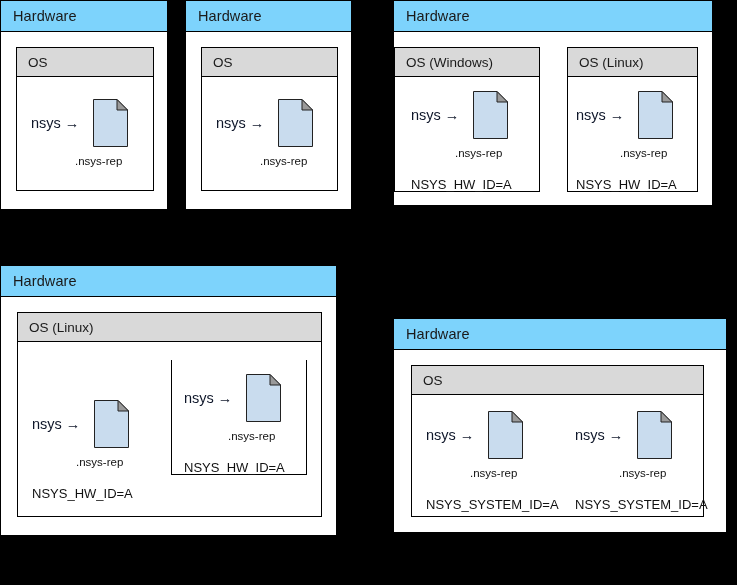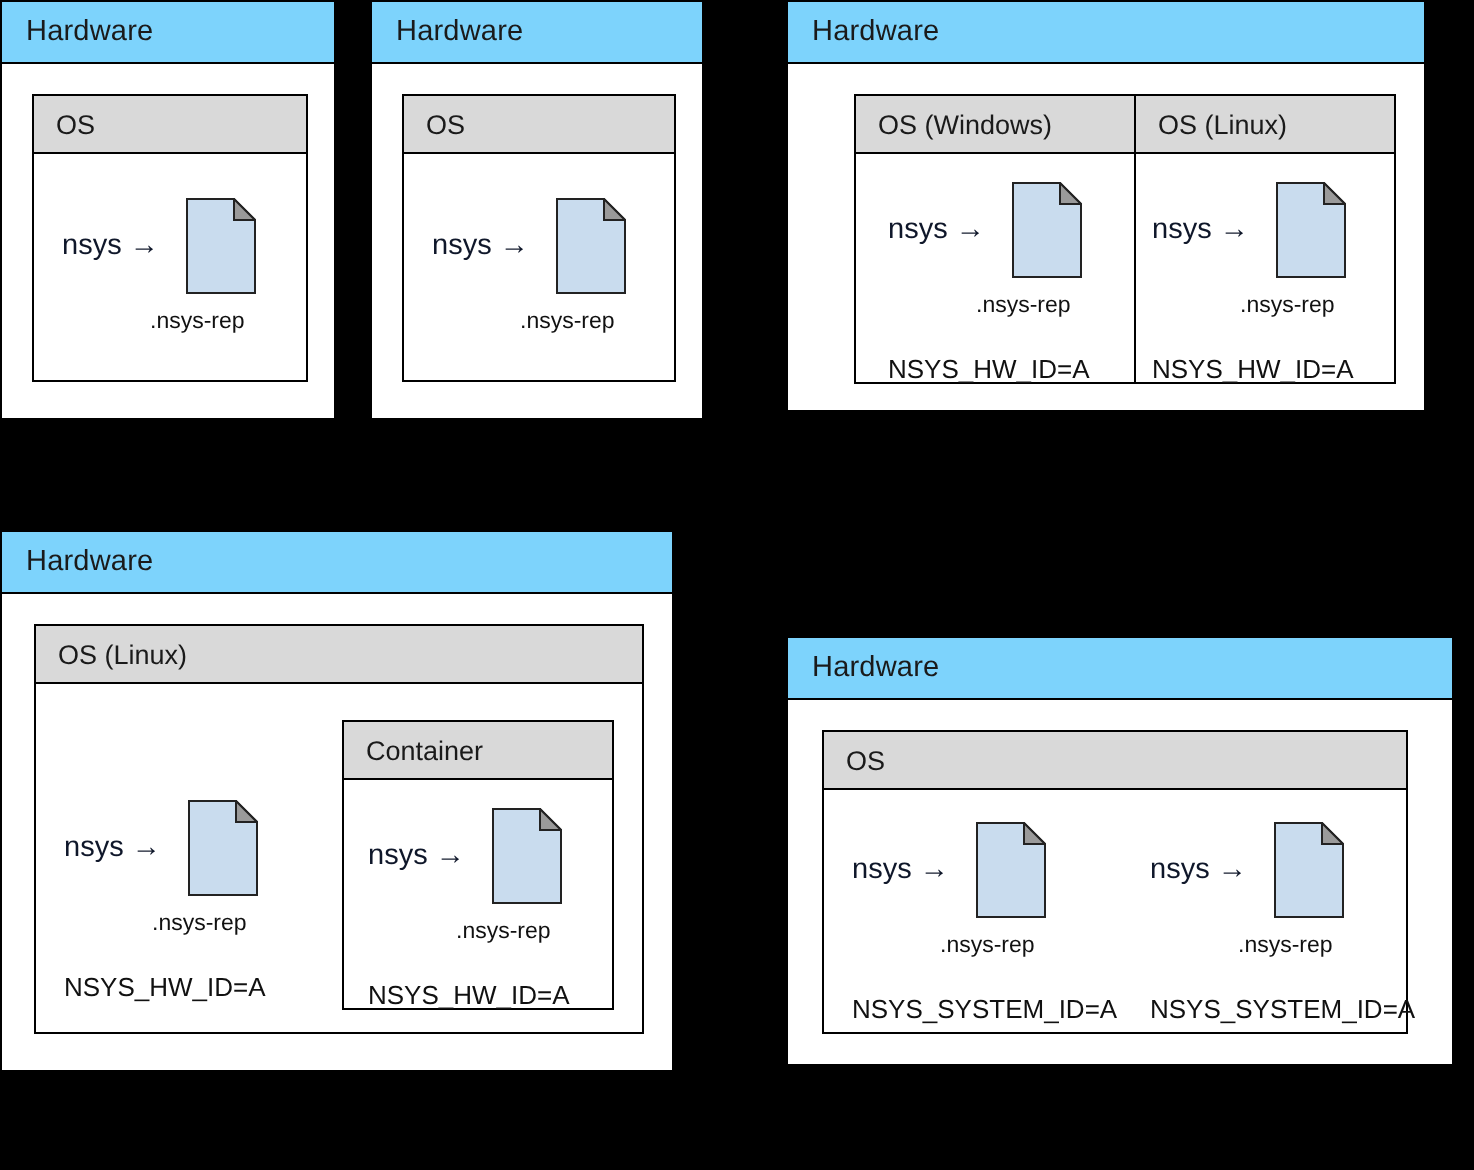--- a/index.html
+++ b/index.html
@@ -164,21 +164,21 @@
     </div>
   </div>
 </div>
 
 <div class="panel" style="left:393px; top:0px; width:320px; height:206px;">
   <div class="panel-header">
     <span>Hardware</span>
   </div>
   <div class="panel-body" style="height:174px;">
 
-    <div class="box" style="left:33px; top:15px; width:146px; height:145px;">
+    <div class="box" style="left:0; top:15px; width:146px; height:145px;">
       <div class="box-header">
         <span>OS (Windows)</span>
       </div>
       <div class="box-body" style="height:115px;">
         <div class="unit" style="left:16px; top:14px;">
           <div class="unit-row">
             <span class="nsys-label">nsys →</span>
             <span class="file-icon">
               <svg width="35" height="48" viewBox="0 0 35 48" xmlns="http://www.w3.org/2000/svg">
                 <path d="M0.5 0.5 H24 L34.5 11 V47.5 H0.5 Z" fill="#c9dcee" stroke="#222222" stroke-width="1"></path>
@@ -234,23 +234,20 @@
                 <path d="M0.5 0.5 H24 L34.5 11 V47.5 H0.5 Z" fill="#c9dcee" stroke="#222222" stroke-width="1"></path>
                 <path d="M24 0.5 L34.5 11 H24 Z" fill="#9a9a9a" stroke="#222222" stroke-width="1"></path>
               </svg>
             </span>
           </div>
           <span class="file-ext">.nsys-rep</span>
           <span class="env-var">NSYS_HW_ID=A</span>
         </div>
 
         <div class="box" style="left:153px; top:18px; width:136px; height:145px;">
-          <div class="box-header">
-            <span>Container</span>
-          </div>
           <div class="box-body" style="height:115px;">
             <div class="unit" style="left:12px; top:14px;">
               <div class="unit-row">
                 <span class="nsys-label">nsys →</span>
                 <span class="file-icon">
                   <svg width="35" height="48" viewBox="0 0 35 48" xmlns="http://www.w3.org/2000/svg">
                     <path d="M0.5 0.5 H24 L34.5 11 V47.5 H0.5 Z" fill="#c9dcee" stroke="#222222" stroke-width="1"></path>
                     <path d="M24 0.5 L34.5 11 H24 Z" fill="#9a9a9a" stroke="#222222" stroke-width="1"></path>
                   </svg>
                 </span>

